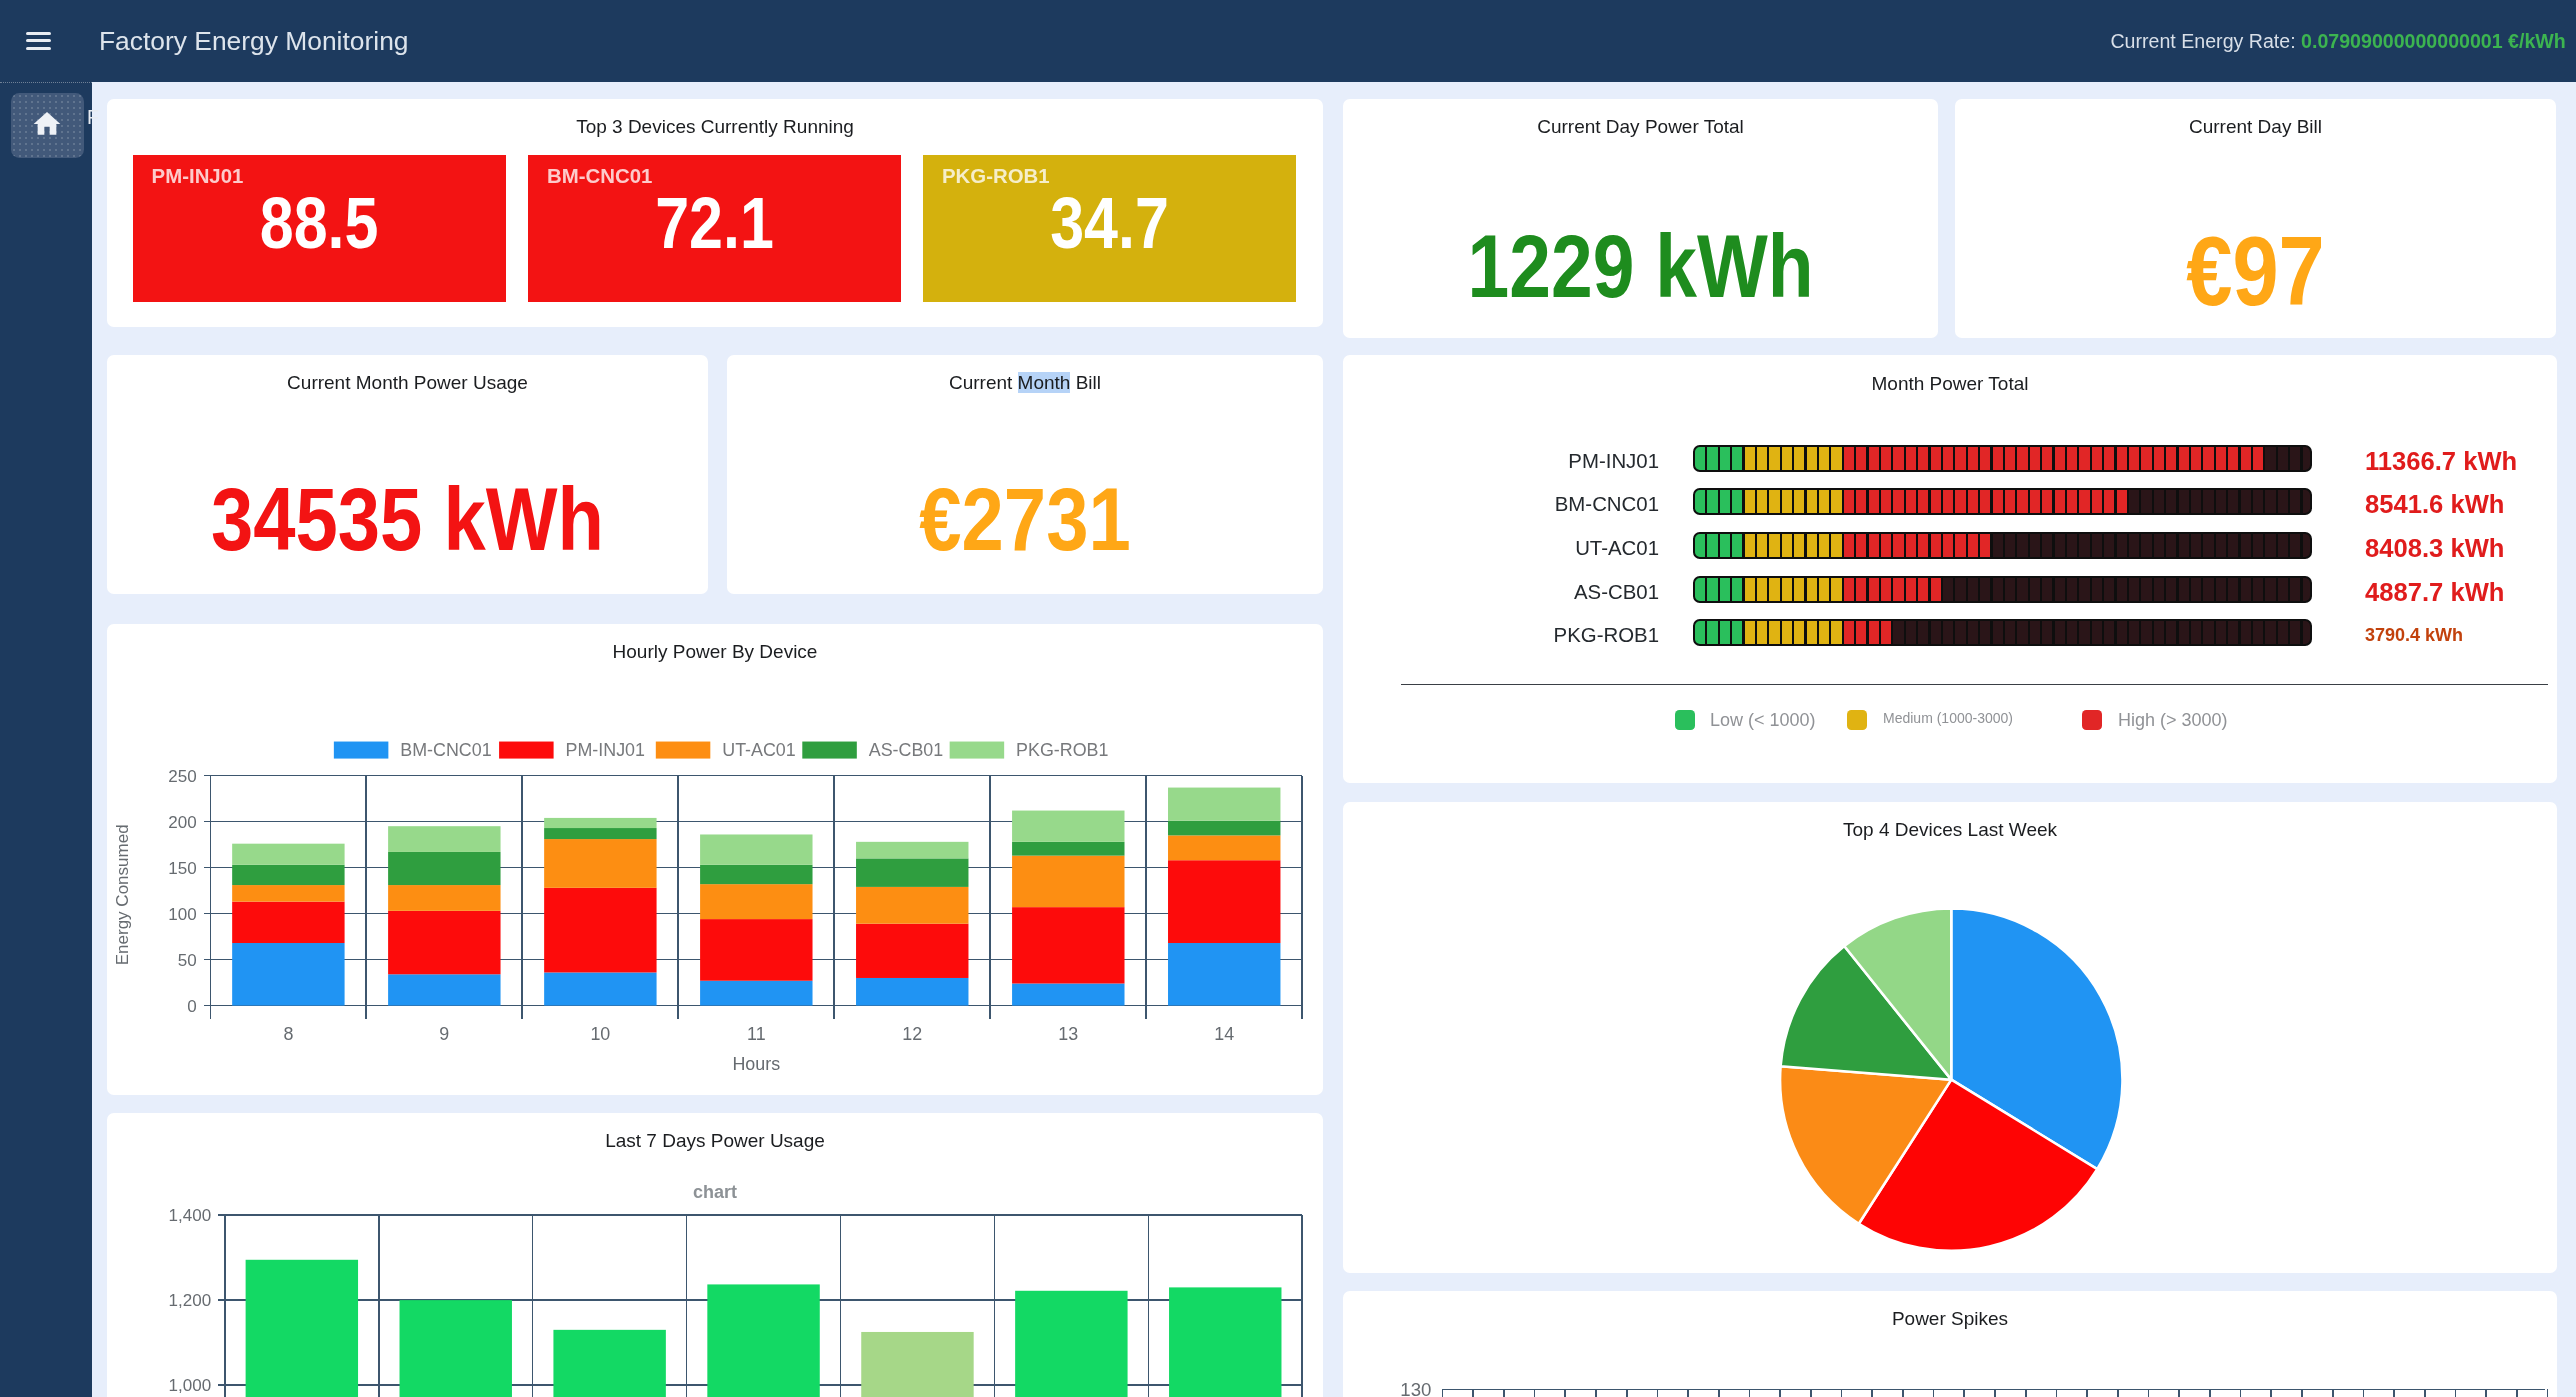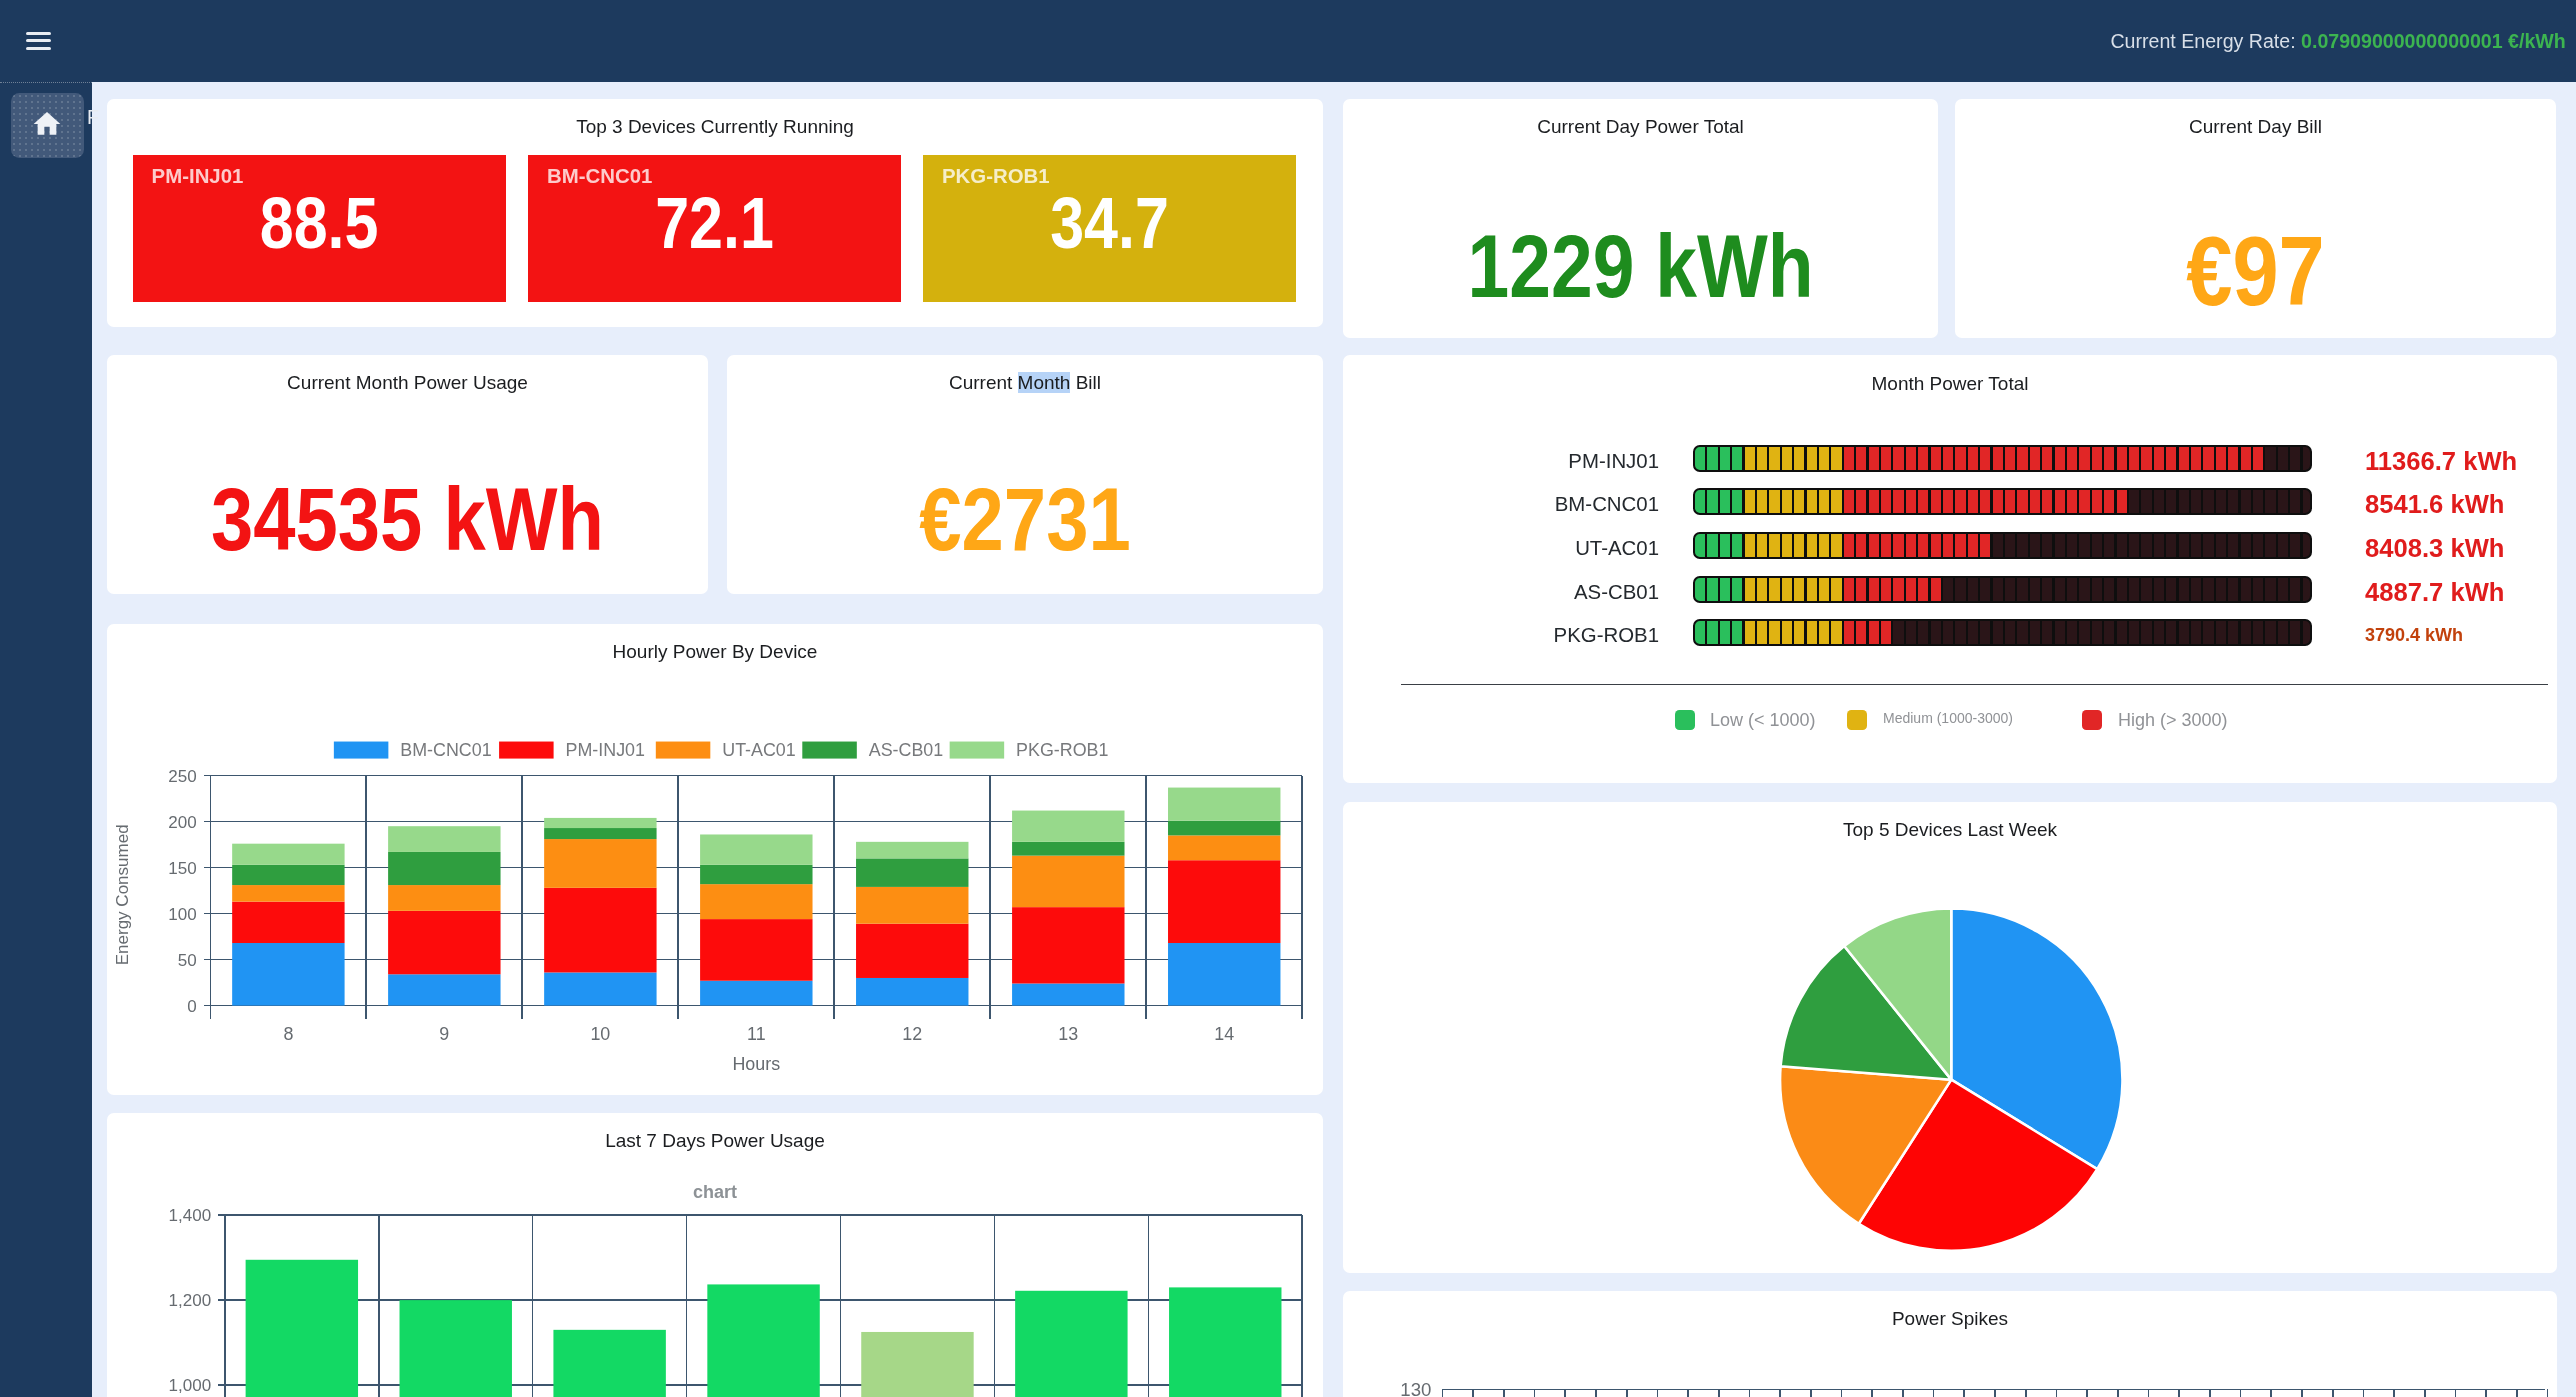--- a/index.html
+++ b/index.html
@@ -9,20 +9,21 @@
 .bignum { position:absolute; left:0; right:0; text-align:center; font-weight:bold; font-size:75px; line-height:1; transform:scaleY(1.18); }
 svg text { font-family:"Liberation Sans", sans-serif; }
 </style></head>
 <body>
 <div class="abs" style="left:0;top:0;width:2576px;height:1397px;background:#e7eefb"></div>
 
 <div class="abs" style="left:0;top:0;width:2576px;height:82px;background:#1d3a5e">
   <div class="abs" style="left:25.6px;top:31.5px;width:25.6px;height:3.4px;background:#e9edf3;border-radius:1.7px"></div>
   <div class="abs" style="left:25.6px;top:39px;width:25.6px;height:3.4px;background:#e9edf3;border-radius:1.7px"></div>
   <div class="abs" style="left:25.6px;top:47px;width:25.6px;height:3.4px;background:#e9edf3;border-radius:1.7px"></div>
+  <div class="abs" style="left:99px;top:0;height:82px;line-height:82px;font-size:26.4px;color:#dde4ec">Factory Energy Monitoring</div>
   <div class="abs" style="right:10.2px;top:0;height:70px;line-height:82px;font-size:19.6px;color:#d8dfe8;white-space:nowrap">Current Energy Rate: <span style="color:#3cb450;font-weight:bold">0.07909000000000001 €/kWh</span></div>
 </div>
 
 <div class="abs" style="left:0;top:82px;width:92px;height:1315px;background:#1d3a5e;border-top:1.7px dotted #6f8096"></div>
 <div class="abs" style="left:87px;top:106px;font-size:19.6px;color:#e8ecf2;z-index:1">F</div>
 <div class="abs" style="left:11px;top:93px;width:73px;height:65px;background:#42597a;background-image:radial-gradient(rgba(255,255,255,0.16) 1px, transparent 1px);background-size:6px 6px;border-radius:8.5px;z-index:2">
   <svg width="32" height="32" viewBox="0 0 24 24" style="position:absolute;left:20.4px;top:15.3px">
       <path fill="#eef1f6" d="M10 20v-6h4v6h5v-8h3L12 3 2 12h3v8z"></path>
     </svg>
 </div>
@@ -211,21 +212,21 @@
   <div class="abs" style="left:1401px;top:684px;width:1147px;height:0;border-top:1.7px solid #3a3f45"></div>
   <div class="abs" style="left:1675px;top:710px;width:20.4px;height:20.4px;border-radius:4.3px;background:#2abf5c"></div>
   <div class="abs" style="left:1710px;top:710px;font-size:18px;color:#909296">Low (&lt; 1000)</div>
   <div class="abs" style="left:1847px;top:710px;width:20.4px;height:20.4px;border-radius:4.3px;background:#e0b312"></div>
   <div class="abs" style="left:1883px;top:710px;font-size:14px;color:#909296">Medium (1000-3000)</div>
   <div class="abs" style="left:2082px;top:710px;width:20.4px;height:20.4px;border-radius:4.3px;background:#e12626"></div>
   <div class="abs" style="left:2118px;top:710px;font-size:18px;color:#909296">High (&gt; 3000)</div>
 </div>
 
 <div class="card" style="left:1343px;top:802px;width:1214px;height:471px">
-  <div class="ctitle">Top 5 Devices Last Week</div>
+  <div class="ctitle">Top 4 Devices Last Week</div>
   <svg width="1214" height="471" viewBox="0 0 1425 553" style="position:absolute;left:0;top:0">
       <path d="M714,326 L714.00,125.00 A201,201 0 0 1 885.38,431.02 Z" fill="#2094f3" stroke="#fff" stroke-width="3" stroke-linejoin="round"></path>
       <path d="M714,326 L885.38,431.02 A201,201 0 0 1 605.41,495.14 Z" fill="#fe0404" stroke="#fff" stroke-width="3" stroke-linejoin="round"></path>
       <path d="M714,326 L605.41,495.14 A201,201 0 0 1 513.62,310.23 Z" fill="#fb8b16" stroke="#fff" stroke-width="3" stroke-linejoin="round"></path>
       <path d="M714,326 L513.62,310.23 A201,201 0 0 1 588.33,169.13 Z" fill="#2f9e3f" stroke="#fff" stroke-width="3" stroke-linejoin="round"></path>
       <path d="M714,326 L588.33,169.13 A201,201 0 0 1 714.00,125.00 Z" fill="#93d787" stroke="#fff" stroke-width="3" stroke-linejoin="round"></path>
     </svg>
 </div>
 
 <div class="card" style="left:1343px;top:1291px;width:1214px;height:471px">

